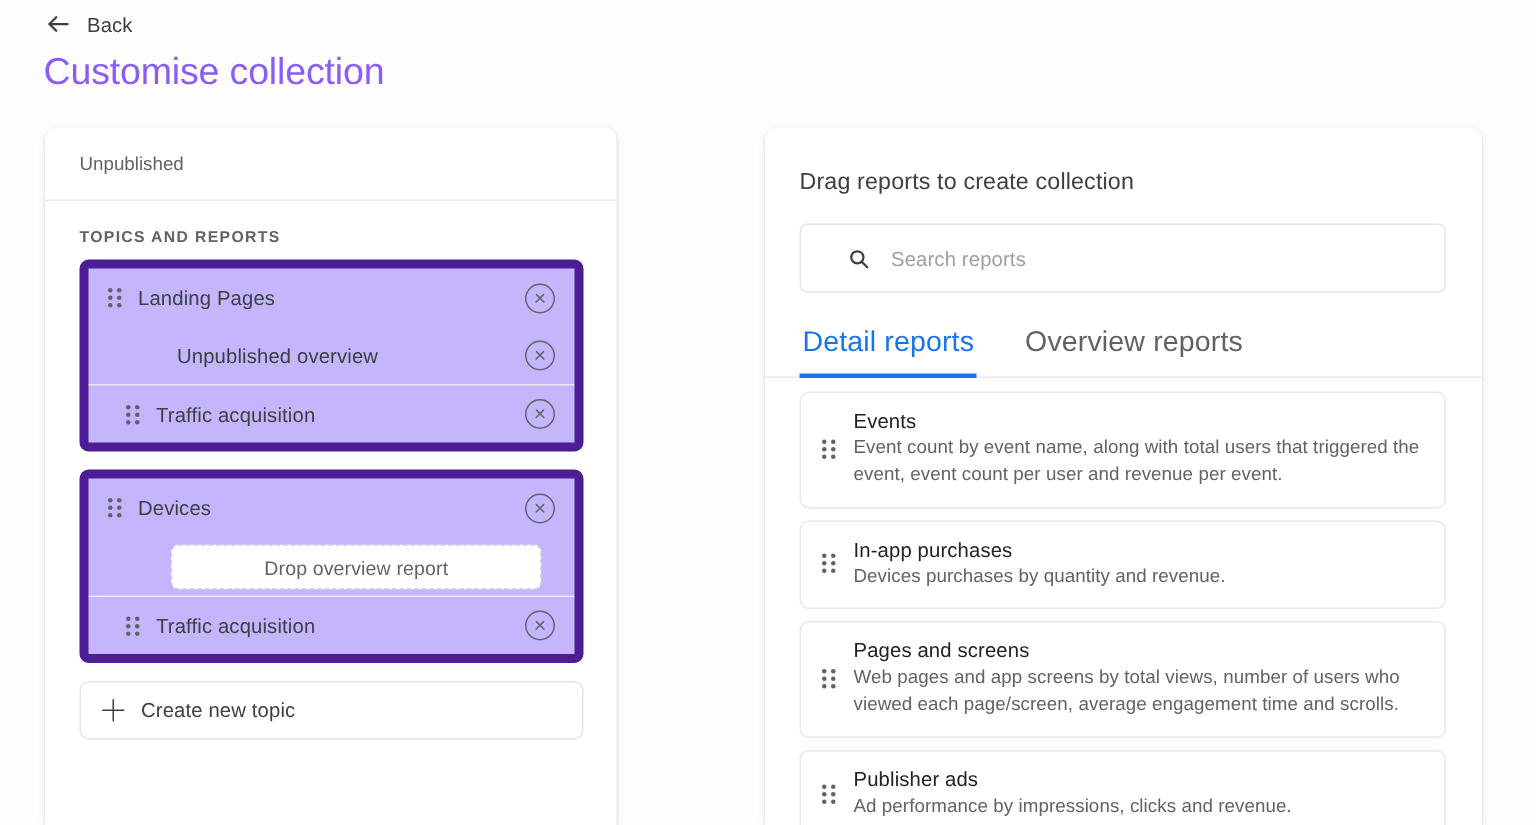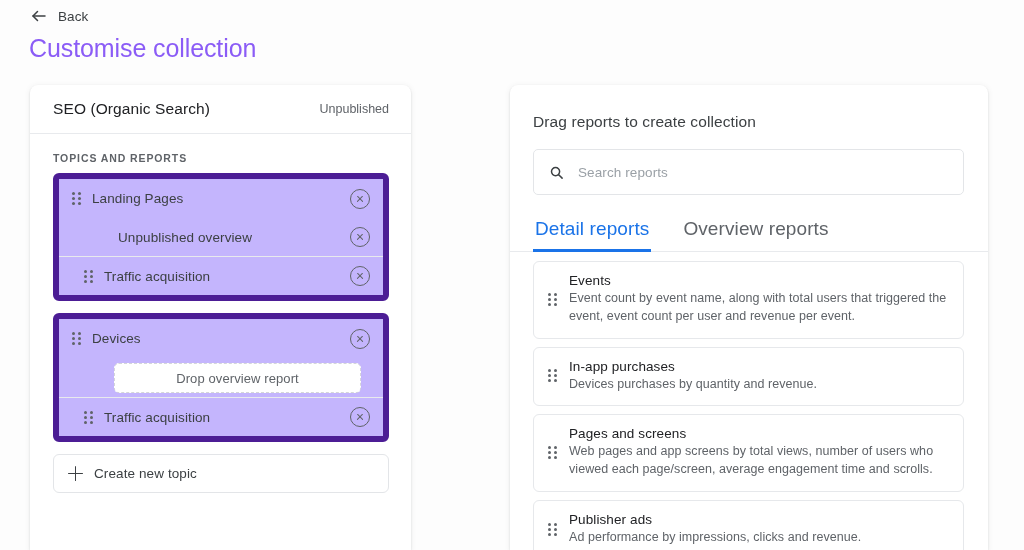--- a/index.html
+++ b/index.html
@@ -230,21 +230,21 @@
     color: #3c4043;
     letter-spacing: .1px;
   }
   .search-box {
     margin: 18px 24px 0 23px;
     height: 44px;
     border: 1px solid #e3e5e8;
     border-radius: 5px;
     display: flex;
     align-items: center;
-    padding-left: 15px;
+    padding-left: 31px;
     background: #fff;
   }
   .search-icon { width: 15px; height: 15px; flex: 0 0 15px; color: #3c4043; display:block; }
   .search-input {
     border: 0;
     outline: 0;
     margin-left: 12px;
     font-size: 13.5px;
     font-family: inherit;
     color: #3c4043;
@@ -317,21 +317,20 @@
     <svg class="back-arrow" viewBox="0 0 24 24" fill="none" stroke="currentColor" stroke-width="2" stroke-linecap="round" stroke-linejoin="round">
       <line x1="20" y1="12" x2="4" y2="12"></line>
       <polyline points="10 6 4 12 10 18"></polyline>
     </svg>
     <span class="back-label">Back</span>
   </div>
   <div class="page-title">Customise collection</div>
 
   <div class="left-card">
     <div class="coll-head">
-      <div class="coll-name">SEO (Organic Search)</div>
       <div class="coll-status">Unpublished</div>
     </div>
 
     <div class="section-label">TOPICS AND REPORTS</div>
 
     <div class="topic-group">
       <div class="row topic">
         <span class="grip">
             <i></i>
             <i></i>

